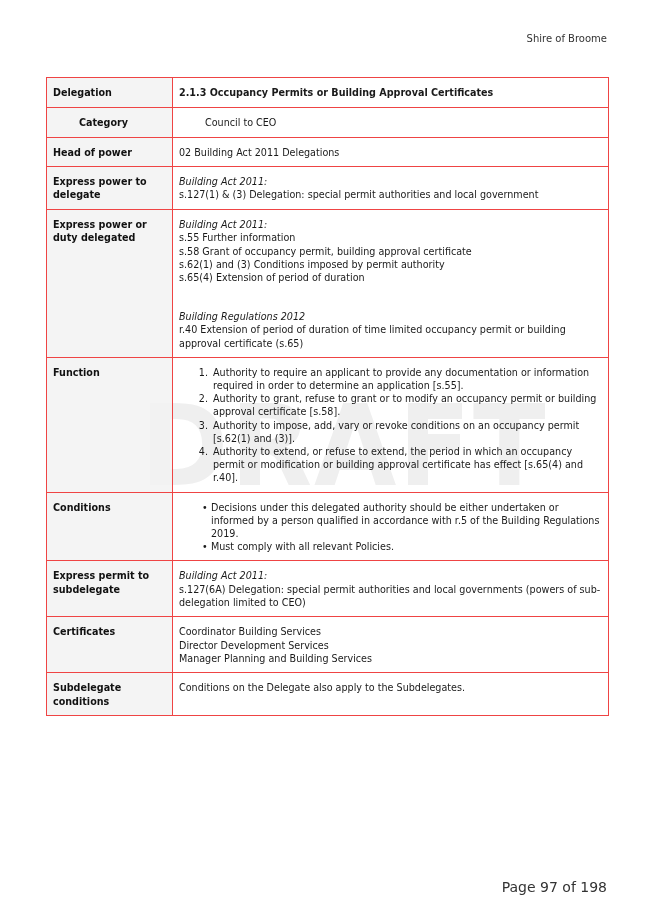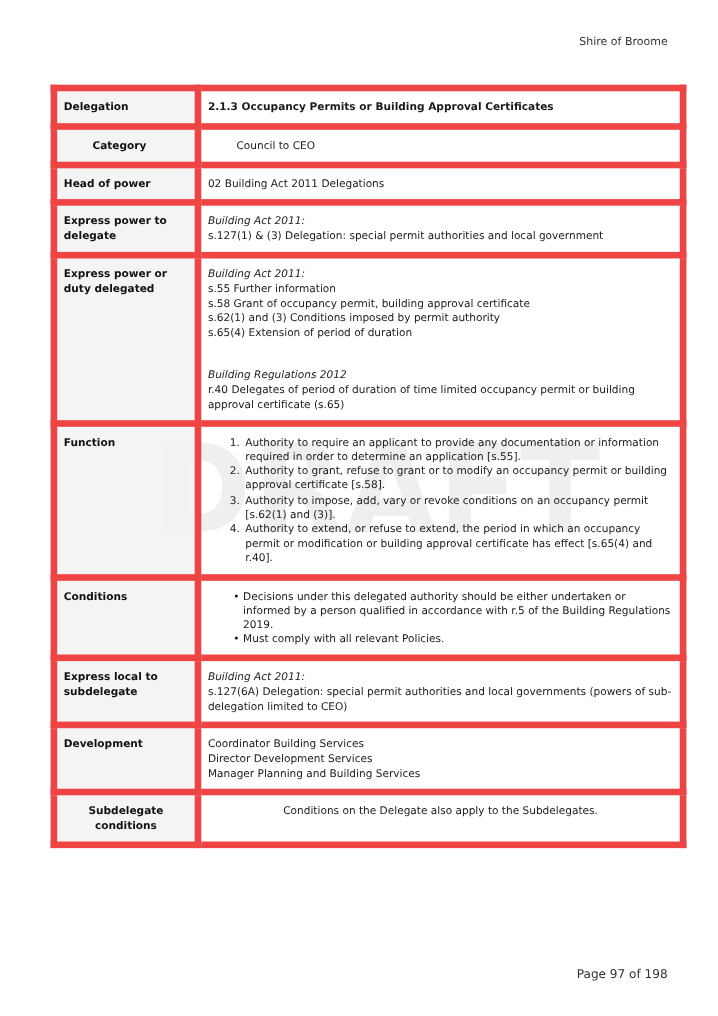--- a/index.html
+++ b/index.html
@@ -7,37 +7,37 @@
     width: 653px; height: 924px; position: relative; overflow: hidden;
     font-family: "DejaVu Sans", "Liberation Sans", sans-serif;
     color: #1a1a1a;
   }
   .header-org {
     position: absolute; right: 46px; top: 33px;
     font-size: 10px; color: #333;
   }
   .footer-page {
     position: absolute; right: 46px; top: 879px;
-    font-size: 11px; color: #333;
+    font-size: 14px; color: #333;
   }
   .watermark {
     position: absolute; left: 140px; top: 390px;
     font-size: 112px; font-weight: bold; color: #efefef;
     letter-spacing: 2px; z-index: 0; line-height: 1;
     font-family: "DejaVu Sans", sans-serif;
     transform: scaleX(0.95); transform-origin: left top;
   }
   table.deleg {
     position: absolute; left: 46px; top: 77px;
     width: 562px; border-collapse: collapse; z-index: 1;
     font-size: 9.6px; line-height: 13.2px;
     table-layout: fixed;
   }
   table.deleg td {
-    border: 6px solid #ef4444;
+    border: 1px solid #ef4444;
     vertical-align: top;
     padding: 8px 6px 7px 6px;
     background: transparent;
   }
   table.deleg td.label {
     width: 113px; background: rgba(242,242,242,0.85);
     font-weight: bold; color: #111;
   }
   table.deleg td.val { width: 423px; margin-left: 10px; }
   .title-bold { font-weight: bold; }
@@ -53,21 +53,21 @@
   tr.r2 td { height: 14px; padding-left: 32px; }
   tr.r3 td { height: 13px; }
   tr.r4 td { height: 14px; }
   tr.r5 td { height: 27px; }
   tr.r6 td { height: 131px; }
   tr.r7 td { height: 106px; }
   tr.r8 td { height: 13px; }
   tr.r9 td { height: 41px; }
   tr.r10 td { height: 40px; }
   tr.r11 td { height: 40px; }
-  tr.r12 td { height: 26px; text-align: center; }
+  tr.r12 td { height: 26px; }
 </style>
 </head>
 <body>
 
 <div class="header-org">Shire of Broome</div>
 
 <div class="watermark">DRAFT</div>
 
 <table class="deleg">
   <tbody>
@@ -93,21 +93,21 @@
   <tr class="r6">
     <td class="label">Express power or duty delegated</td>
     <td class="val">
       <span class="it">Building Act 2011:</span>
       <span class="line">s.55 Further information</span>
       <span class="line">s.58 Grant of occupancy permit, building approval certificate</span>
       <span class="line">s.62(1) and (3) Conditions imposed by permit authority</span>
       <span class="line">s.65(4) Extension of period of duration</span>
       <span class="gap"></span>
       <span class="it">Building Regulations 2012</span>
-      <span class="line">r.40 Delegates of period of duration of time limited occupancy permit or building approval certificate (s.65)</span>
+      <span class="line">r.40 Extension of period of duration of time limited occupancy permit or building approval certificate (s.65)</span>
     </td>
   </tr>
   <tr class="r7">
     <td class="label">Function</td>
     <td class="val">
       <ol class="fn">
         <li>Authority to require an applicant to provide any documentation or information required in order to determine an application [s.55].</li>
         <li>Authority to grant, refuse to grant or to modify an occupancy permit or building approval certificate [s.58].</li>
         <li>Authority to impose, add, vary or revoke conditions on an occupancy permit [s.62(1) and (3)].</li>
         <li>Authority to extend, or refuse to extend, the period in which an occupancy permit or modification or building approval certificate has effect [s.65(4) and r.40].</li>
@@ -117,28 +117,28 @@
   <tr class="r9">
     <td class="label">Conditions</td>
     <td class="val">
       <ul class="cond">
         <li>Decisions under this delegated authority should be either undertaken or informed by a person qualified in accordance with r.5 of the Building Regulations 2019.</li>
         <li>Must comply with all relevant Policies.</li>
       </ul>
     </td>
   </tr>
   <tr class="r10">
-    <td class="label">Express local to subdelegate</td>
+    <td class="label">Express permit to subdelegate</td>
     <td class="val">
       <span class="it">Building Act 2011:</span>
       <span class="line">s.127(6A) Delegation: special permit authorities and local governments (powers of sub-delegation limited to CEO)</span>
     </td>
   </tr>
   <tr class="r11">
-    <td class="label">Development</td>
+    <td class="label">Certificates</td>
     <td class="val">
       <span class="line">Coordinator Building Services</span>
       <span class="line">Director Development Services</span>
       <span class="line">Manager Planning and Building Services</span>
     </td>
   </tr>
   <tr class="r12">
     <td class="label">Subdelegate conditions</td>
     <td class="val">Conditions on the Delegate also apply to the Subdelegates.</td>
   </tr>

